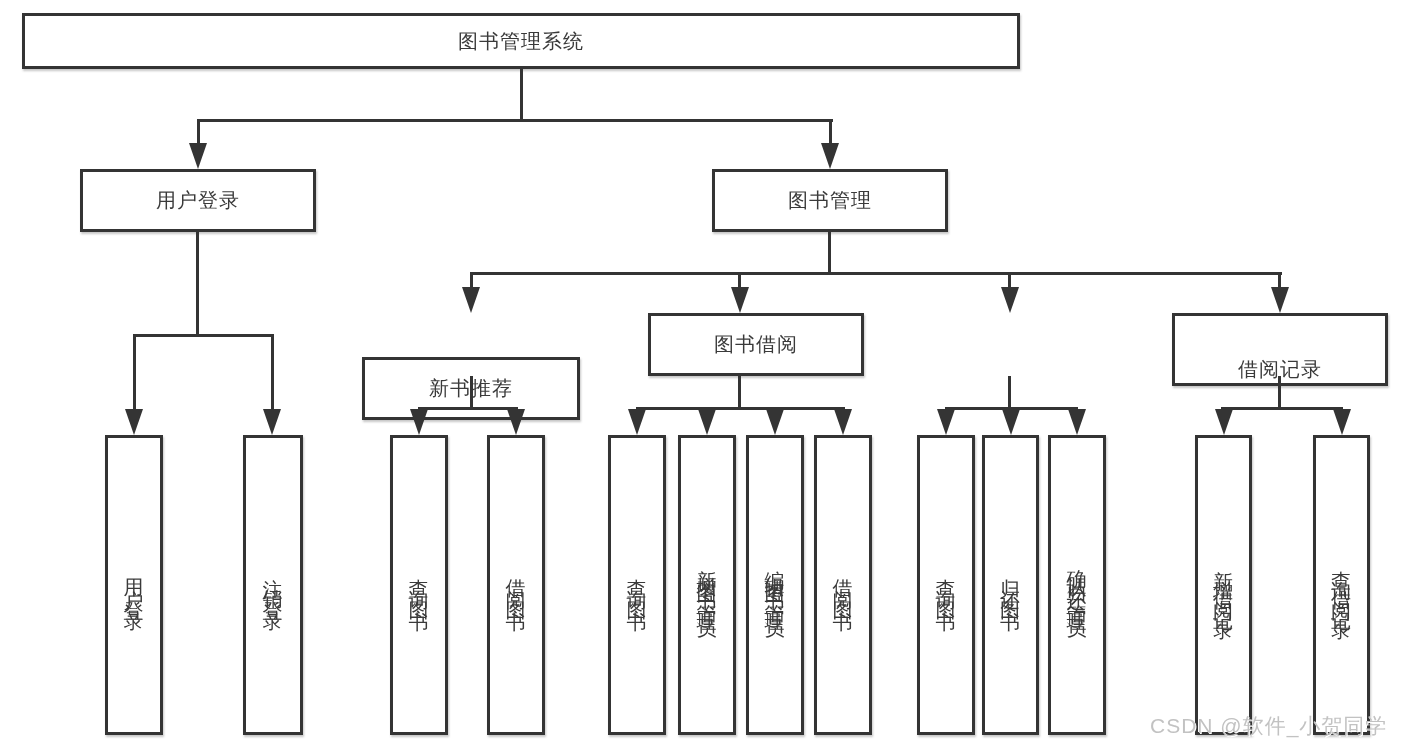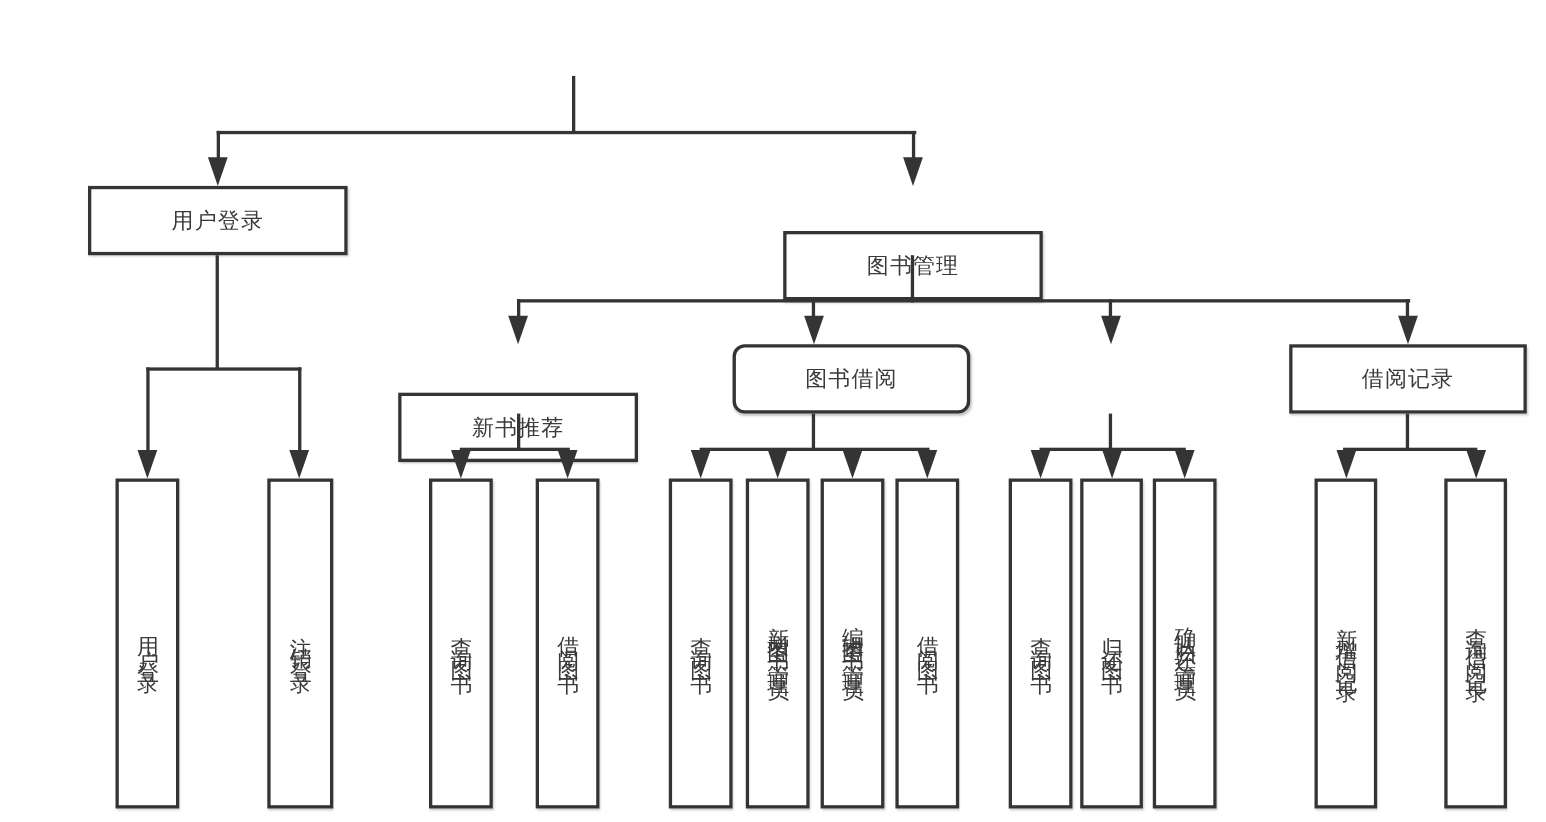--- a/index.html
+++ b/index.html
@@ -64,32 +64,35 @@
     letter-spacing:1px;
     text-shadow:1px 1px 0 #fff;
     white-space:nowrap;
   }
 </style>
 </head>
 <body>
 
 <div class="canvas">
 
+  <div class="box" style="left:22px;top:13px;width:998px;height:56px;">
+    <span>图书管理系统</span>
+  </div>
 
   <div class="line" style="left:520px;top:69px;width:3px;height:52px;"></div>
   <div class="line" style="left:197px;top:119px;width:636px;height:3px;"></div>
   <div class="line" style="left:197px;top:119px;width:3px;height:28px;"></div>
   <div class="line" style="left:829px;top:119px;width:3px;height:28px;"></div>
   <div class="arrow" style="left:189px;top:143px;"></div>
   <div class="arrow" style="left:821px;top:143px;"></div>
 
   <div class="box" style="left:80px;top:169px;width:236px;height:63px;">
     <span>用户登录</span>
   </div>
-  <div class="box" style="left:712px;top:169px;width:236px;height:63px;margin-top:41px;">
+  <div class="box" style="left:712px;top:169px;width:236px;height:63px;">
     <span>图书管理</span>
   </div>
 
   <div class="line" style="left:196px;top:232px;width:3px;height:104px;"></div>
   <div class="line" style="left:133px;top:334px;width:141px;height:3px;"></div>
   <div class="line" style="left:133px;top:334px;width:3px;height:78px;"></div>
   <div class="line" style="left:271px;top:334px;width:3px;height:78px;"></div>
   <div class="arrow" style="left:125px;top:409px;"></div>
   <div class="arrow" style="left:263px;top:409px;"></div>
 
@@ -100,24 +103,24 @@
   <div class="line" style="left:1008px;top:272px;width:3px;height:18px;"></div>
   <div class="line" style="left:1278px;top:272px;width:3px;height:18px;"></div>
   <div class="arrow" style="left:462px;top:287px;"></div>
   <div class="arrow" style="left:731px;top:287px;"></div>
   <div class="arrow" style="left:1001px;top:287px;"></div>
   <div class="arrow" style="left:1271px;top:287px;"></div>
 
   <div class="box" style="left:362px;top:313px;width:218px;height:63px;margin-top:44px;">
     <span>新书推荐</span>
   </div>
-  <div class="box" style="left:666px;top:313px;width:216px;height:63px;border-radius:11px;">
+  <div class="box" style="left:648px;top:313px;width:216px;height:63px;">
     <span>图书借阅</span>
   </div>
-  <div class="box" style="left:1172px;top:313px;width:216px;height:63px;">
+  <div class="box" style="left:1172px;top:313px;width:216px;height:73px;align-items:flex-end;">
     <span>借阅记录</span>
   </div>
 
   <div class="line" style="left:470px;top:376px;width:3px;height:34px;"></div>
   <div class="line" style="left:418px;top:407px;width:100px;height:3px;"></div>
   <div class="arrow" style="left:410px;top:409px;"></div>
   <div class="arrow" style="left:507px;top:409px;"></div>
 
   <div class="line" style="left:738px;top:376px;width:3px;height:34px;"></div>
   <div class="line" style="left:636px;top:407px;width:209px;height:3px;"></div>
@@ -174,14 +177,15 @@
     <span>确认归还（管理员）</span>
   </div>
 
   <div class="vbox" style="left:1195px;top:435px;width:57px;height:300px;letter-spacing:10px;">
     <span>新增借阅记录</span>
   </div>
   <div class="vbox" style="left:1313px;top:435px;width:57px;height:300px;letter-spacing:10px;">
     <span>查询借阅记录</span>
   </div>
 
+  <div class="watermark">CSDN @软件_小贺同学</div>
 
 </div>
 
 </body></html>

